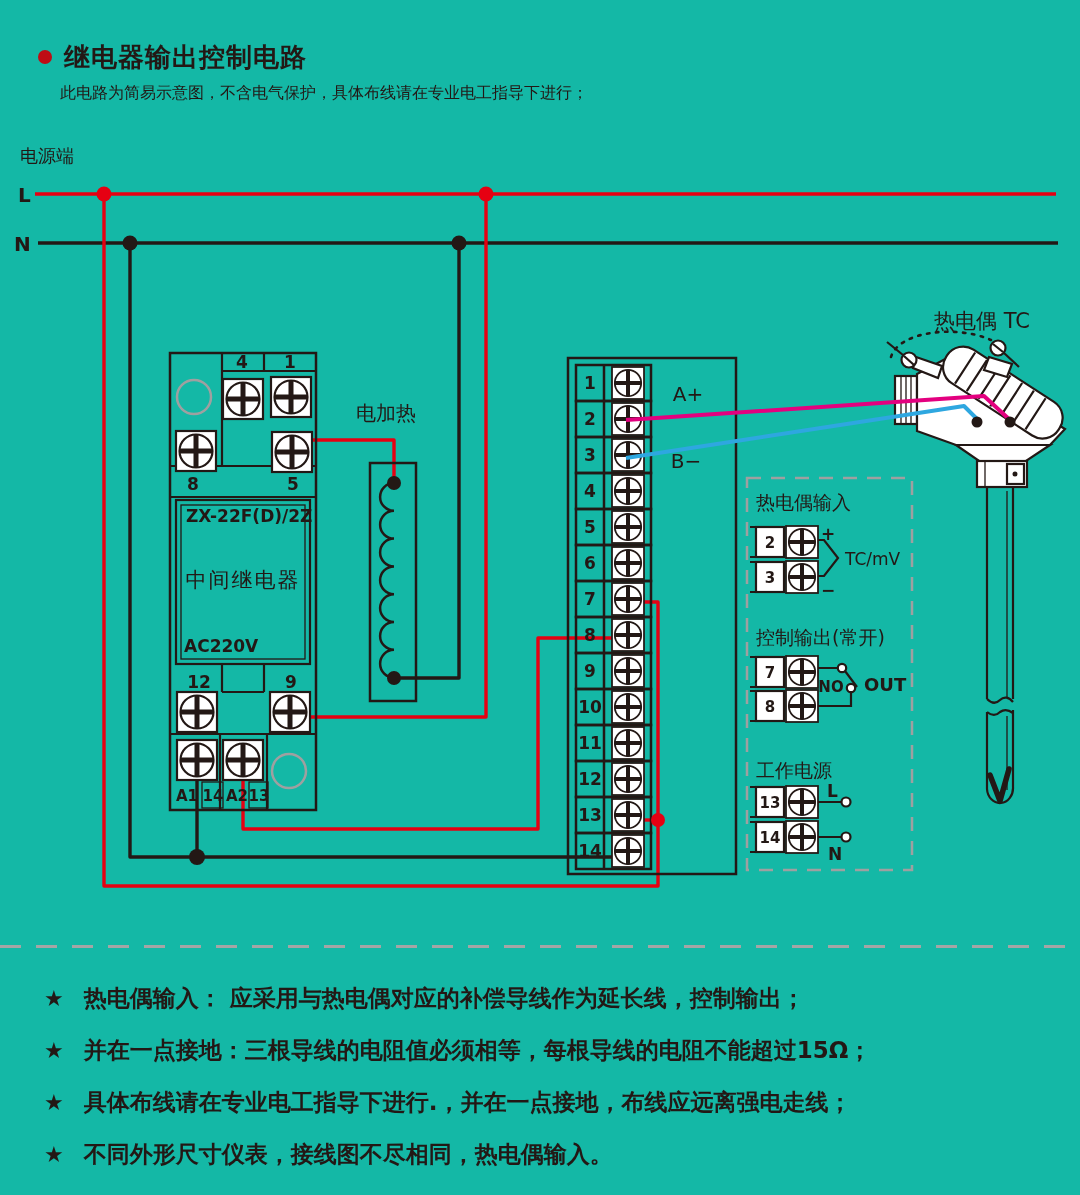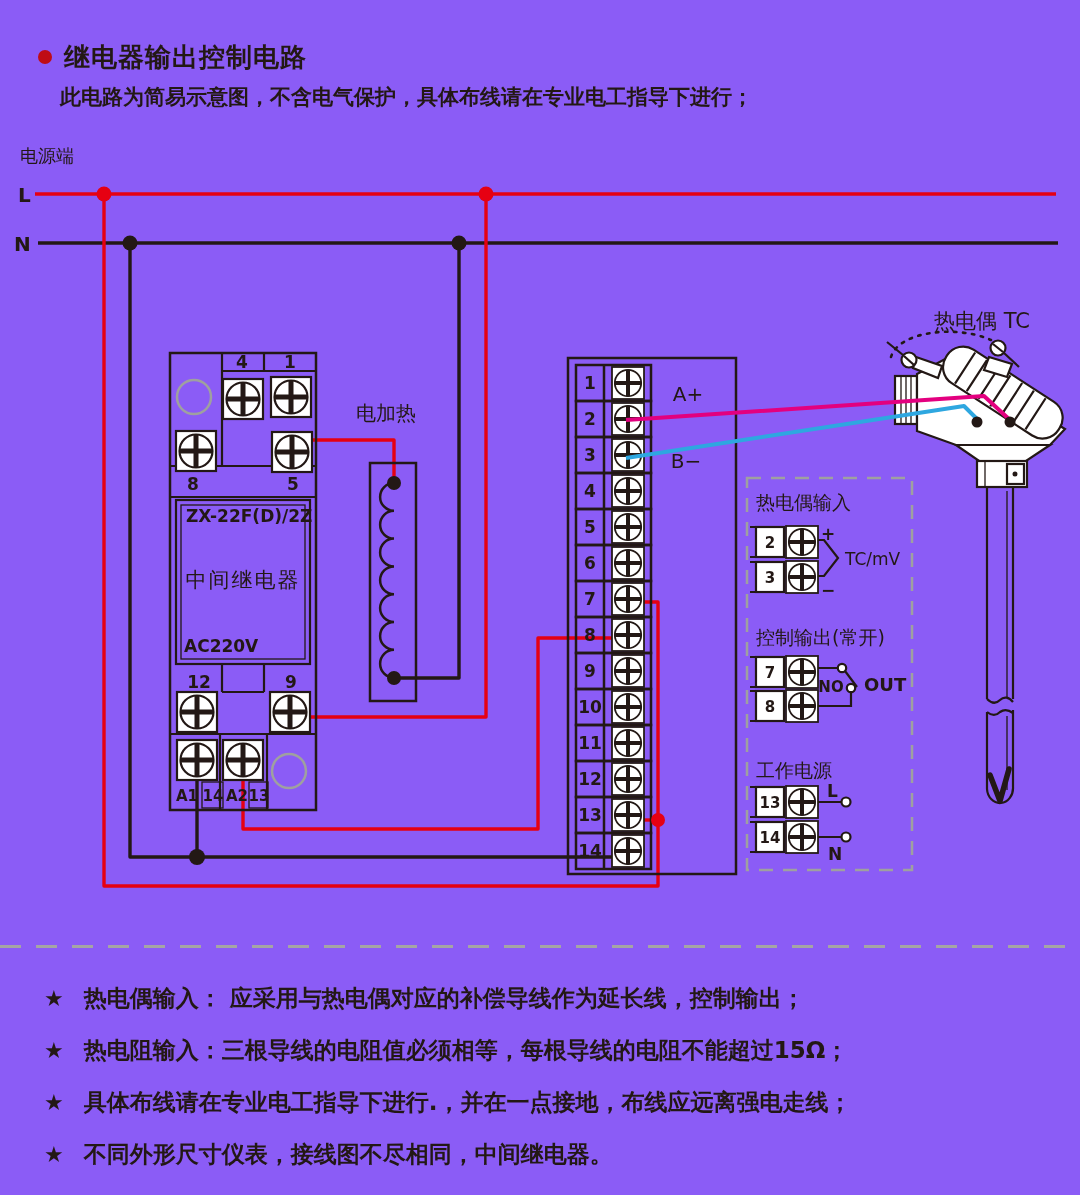--- a/index.html
+++ b/index.html
@@ -1,20 +1,20 @@
 <!DOCTYPE html>
 <html><head>
 <meta charset="utf-8">
 <style>
   html,body{margin:0;padding:0;background:#fff;}
-  .page{position:relative;width:1080px;height:1195px;background:#8b5cf6;overflow:hidden;
+  .page{position:relative;width:1080px;height:1195px;background:#14b8a6;overflow:hidden;
         font-family:"DejaVu Sans","Liberation Sans",sans-serif;color:#231815;}
   .bullet{position:absolute;left:38px;top:50px;width:14px;height:14px;border-radius:50%;background:#bf0c15;}
   .hdr-title{position:absolute;left:64px;top:40px;font-size:26px;font-weight:bold;letter-spacing:1px;}
-  .hdr-sub{position:absolute;left:60px;top:83px;font-size:21px;font-weight:bold;}
+  .hdr-sub{position:absolute;left:60px;top:83px;font-size:16px;font-weight:normal;}
   svg.diagram{position:absolute;left:0;top:0;}
   .sep{position:absolute;left:0;top:945px;width:1080px;height:3px;
        background:repeating-linear-gradient(90deg,#a5a5a5 0 21px,transparent 21px 36px);}
   .notes{position:absolute;left:44px;top:983px;display:flex;flex-direction:column;gap:21px;}
   .note{display:flex;align-items:baseline;gap:20px;font-size:23px;font-weight:bold;}
   .note .star{font-size:22px;flex:0 0 auto;}
   
   .k{fill:none;stroke:#231815;stroke-width:2.5px;}
   .k2{fill:none;stroke:#231815;stroke-width:2.2px;}
   .kw{fill:#fff;stroke:#231815;stroke-width:2.2px;}
@@ -263,25 +263,25 @@
 
   <div class="sep"></div>
 
   <div class="notes">
     <div class="note">
       <span class="star">★</span>
       <span>热电偶输入： 应采用与热电偶对应的补偿导线作为延长线，控制输出；</span>
     </div>
     <div class="note">
       <span class="star">★</span>
-      <span>热电阻输入：三根导线的电阻值必须相等，每根导线的电阻不能超过15Ω；</span>
+      <span>并在一点接地：三根导线的电阻值必须相等，每根导线的电阻不能超过15Ω；</span>
     </div>
     <div class="note">
       <span class="star">★</span>
       <span>具体布线请在专业电工指导下进行.，并在一点接地，布线应远离强电走线；</span>
     </div>
     <div class="note">
       <span class="star">★</span>
-      <span>不同外形尺寸仪表，接线图不尽相同，中间继电器。</span>
+      <span>不同外形尺寸仪表，接线图不尽相同，热电偶输入。</span>
     </div>
   </div>
 
 </div>
 
 </body></html>

